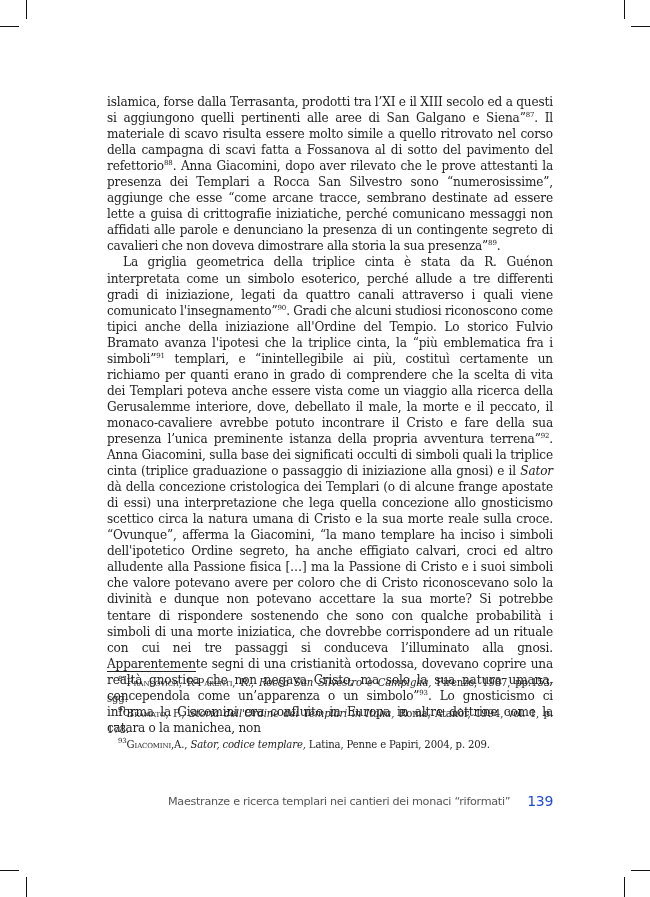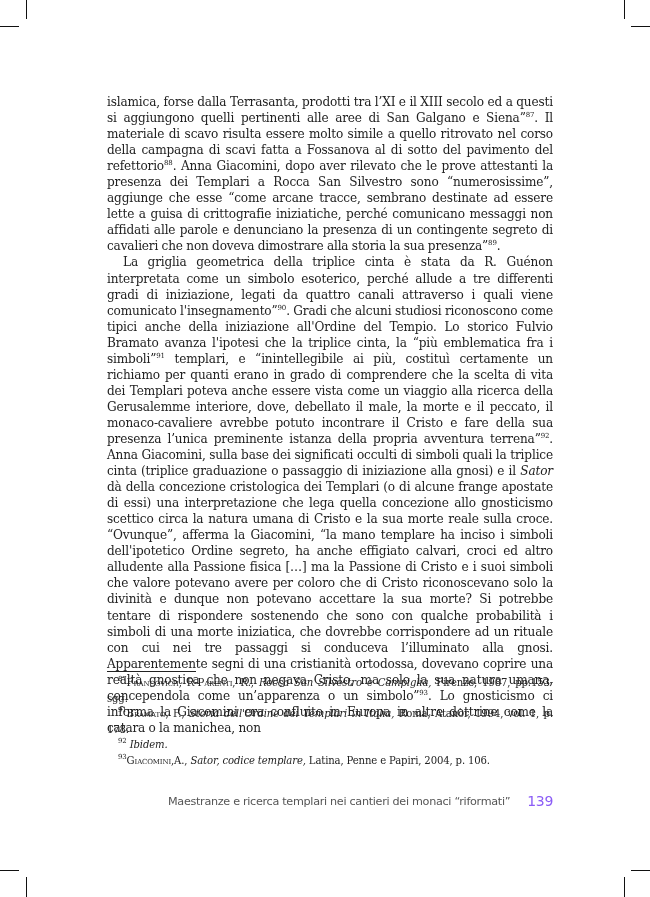--- a/index.html
+++ b/index.html
@@ -8,21 +8,21 @@
   .body-text { position:absolute; left:107px; top:94px; width:446px; font-size:12.1px; line-height:16.05px; text-align:justify; letter-spacing:-0.15px; word-spacing:-0.3px; }
   .body-text p { margin:0; }
   .body-text p.indent { text-indent:16px; }
   sup { font-size:7px; line-height:0; vertical-align:5px; }
   .fn-rule { position:absolute; left:107px; top:671px; width:89px; height:1px; background:#222; }
   .footnotes { position:absolute; left:107px; top:675px; width:446px; font-size:10.1px; line-height:15.6px; text-align:justify; letter-spacing:-0.15px; }
   .footnotes p { margin:0; text-indent:11px; }
   .sc { font-variant:small-caps; }
   .footer { position:absolute; left:168px; top:793px; width:385px; font-size:11.2px; color:#555; font-family:"DejaVu Sans", sans-serif; letter-spacing:-0.3px; }
   .footer .title { position:absolute; left:0; top:2px; }
-  .footer .page { position:absolute; right:0; top:0; font-size:14px; color:#8b5cf6; }
+  .footer .page { position:absolute; right:0; top:0; font-size:14px; color:#1d4ed8; }
 </style>
 </head>
 <body>
 
 <div class="crop" style="left:26px;top:0;width:1px;height:19px;"></div>
 <div class="crop" style="left:0;top:26px;width:19px;height:1px;"></div>
 <div class="crop" style="left:624px;top:0;width:1px;height:19px;"></div>
 <div class="crop" style="left:631px;top:26px;width:19px;height:1px;"></div>
 <div class="crop" style="left:0;top:870px;width:19px;height:1px;"></div>
 <div class="crop" style="left:26px;top:877px;width:1px;height:20px;"></div>
@@ -32,20 +32,19 @@
 <div class="body-text">
   <p><span>islamica, forse dalla Terrasanta, prodotti tra l’XI e il XIII secolo ed a questi si aggiungono quelli pertinenti alle aree di San Galgano e Siena”</span><sup>87</sup><span>. Il materiale di scavo risulta essere molto simile a quello ritrovato nel corso della campagna di scavi fatta a Fossanova al di sotto del pavimento del refettorio</span><sup>88</sup><span>. Anna Giacomini, dopo aver rilevato che le prove attestanti la presenza dei Templari a Rocca San Silvestro sono “numerosissime”, aggiunge che esse “come arcane tracce, sembrano destinate ad essere lette a guisa di crittografie iniziatiche, perché comunicano messaggi non affidati alle parole e denunciano la presenza di un contingente segreto di cavalieri che non doveva dimostrare alla storia la sua presenza”</span><sup>89</sup><span>.</span></p>
   <p class="indent"><span>La griglia geometrica della triplice cinta è stata da R. Guénon interpretata come un simbolo esoterico, perché allude a tre differenti gradi di iniziazione, legati da quattro canali attraverso i quali viene comunicato l'insegnamento”</span><sup>90</sup><span>. Gradi che alcuni studiosi riconoscono come tipici anche della iniziazione all'Ordine del Tempio. Lo storico Fulvio Bramato avanza l'ipotesi che la triplice cinta, la “più emblematica fra i simboli”</span><sup>91</sup><span> templari, e “inintellegibile ai più, costituì certamente un richiamo per quanti erano in grado di comprendere che la scelta di vita dei Templari poteva anche essere vista come un viaggio alla ricerca della Gerusalemme interiore, dove, debellato il male, la morte e il peccato, il monaco-cavaliere avrebbe potuto incontrare il Cristo e fare della sua presenza l’unica preminente istanza della propria avventura terrena”</span><sup>92</sup><span>. Anna Giacomini, sulla base dei significati occulti di simboli quali la triplice cinta (triplice graduazione o passaggio di iniziazione alla gnosi) e il </span><i>Sator</i><span> dà della concezione cristologica dei Templari (o di alcune frange apostate di essi) una interpretazione che lega quella concezione allo gnosticismo scettico circa la natura umana di Cristo e la sua morte reale sulla croce. “Ovunque”, afferma la Giacomini, “la mano templare ha inciso i simboli dell'ipotetico Ordine segreto, ha anche effigiato calvari, croci ed altro alludente alla Passione fisica […] ma la Passione di Cristo e i suoi simboli che valore potevano avere per coloro che di Cristo riconoscevano solo la divinità e dunque non potevano accettare la sua morte? Si potrebbe tentare di rispondere sostenendo che sono con qualche probabilità i simboli di una morte iniziatica, che dovrebbe corrispondere ad un rituale con cui nei tre passaggi si conduceva l’illuminato alla gnosi. Apparentemente segni di una cristianità ortodossa, dovevano coprire una realtà gnostica che non negava Cristo, ma solo la sua natura umana, concependola come un’apparenza o un simbolo”</span><sup>93</sup><span>. Lo gnosticismo ci informa la Giacomini era confluito in Europa in altre dottrine come la catara o la manichea, non</span></p>
 </div>
 
 <div class="fn-rule"></div>
 
 <div class="footnotes">
   <p><sup>87</sup><span class="sc">Francovich, R-Parenti, R.,</span> <i>Rocca San Silvestro e Campiglia,</i><span> Firenze, 1987, pp.153-sgg.</span></p>
   <p><sup>91</sup><span class="sc">Bramato, F.,</span> <i>Storia dell'Ordine dei Templari in Italia,</i><span> Roma, Atanòr, 1994, vol. 1, p. 178.</span></p>
-  <p><sup>92</sup> <i>Ibidem.</i></p>
-  <p><sup>93</sup><span class="sc">Giacomini,A.,</span> <i>Sator, codice templare,</i><span> Latina, Penne e Papiri, 2004, p. 106.</span></p>
+  <p><sup>93</sup><span class="sc">Giacomini,A.,</span> <i>Sator, codice templare,</i><span> Latina, Penne e Papiri, 2004, p. 209.</span></p>
 </div>
 
 <div class="footer">
   <span class="title">Maestranze e ricerca templari nei cantieri dei monaci “riformati”</span>
   <span class="page">139</span>
 </div>
 
 </body></html>

